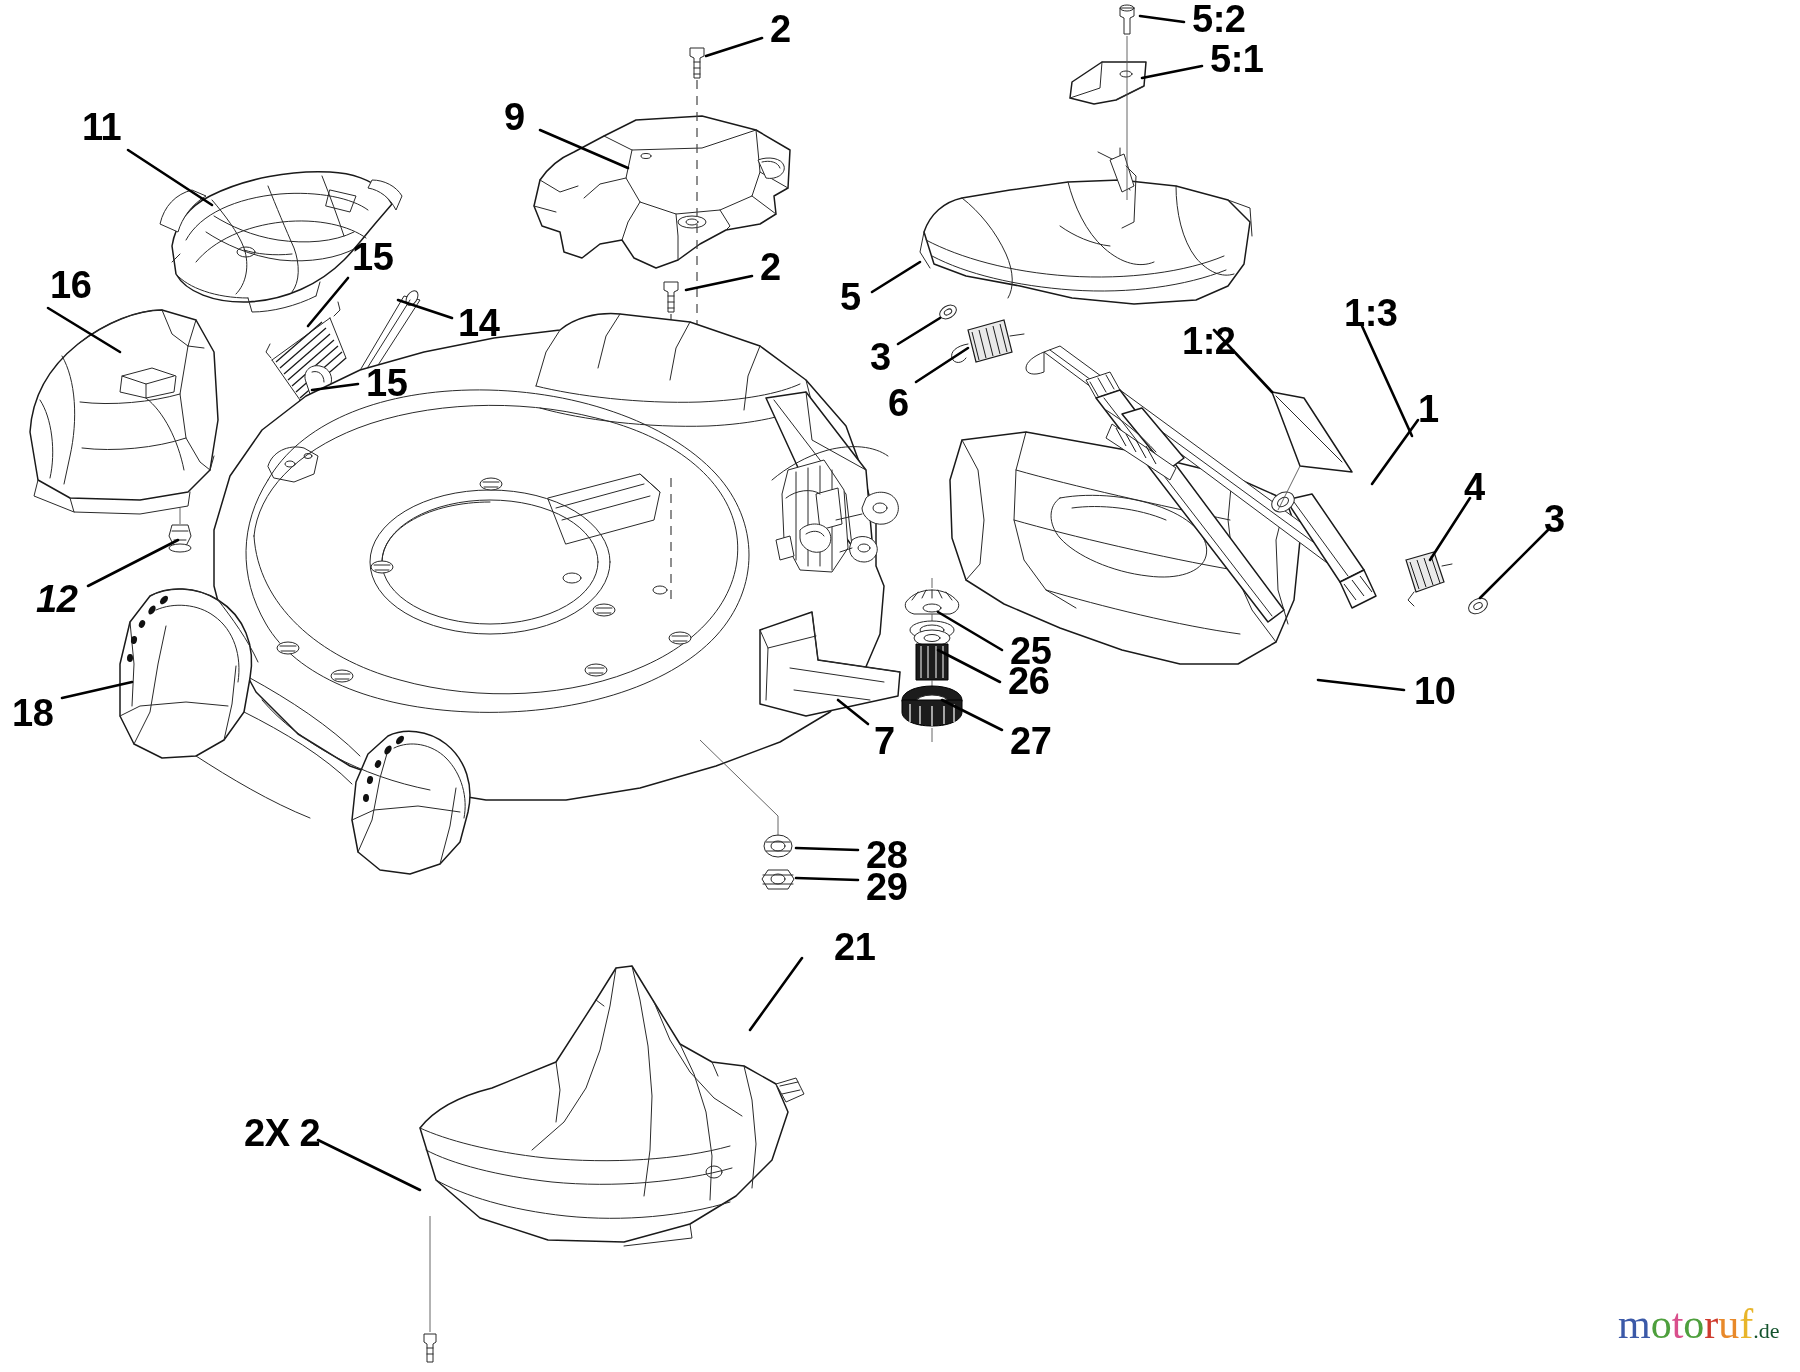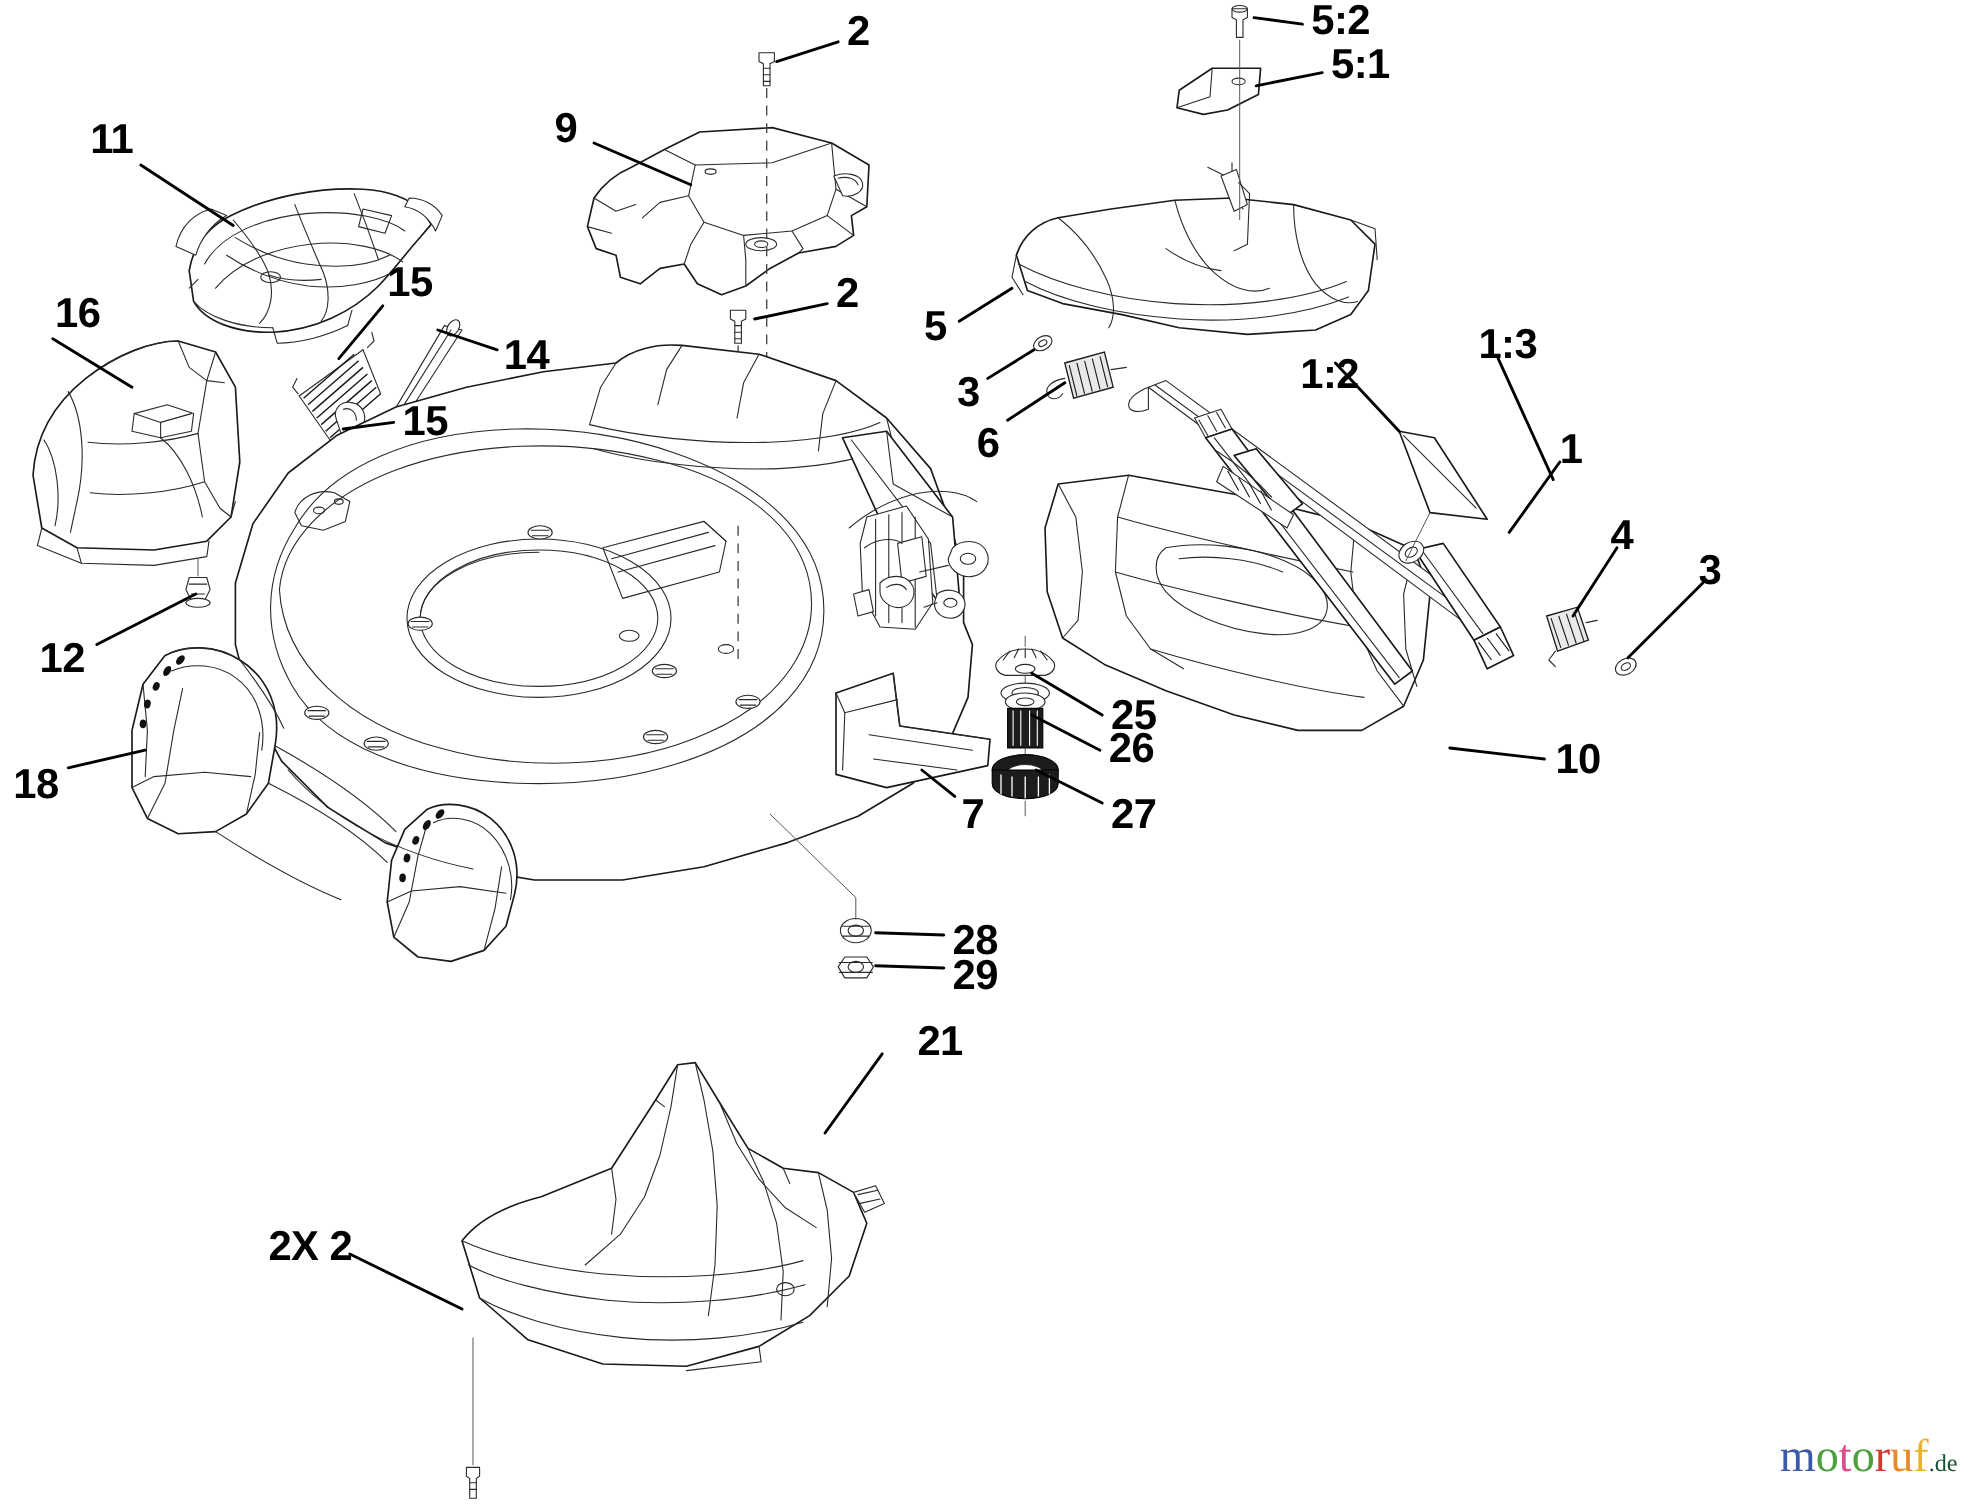--- a/index.html
+++ b/index.html
@@ -532,21 +532,21 @@
   <div class="callout" style="left:760px; top:248px;">2</div>
   <div class="callout" style="left:1192px;top:0px;">5:2</div>
   <div class="callout" style="left:1210px;top:40px;">5:1</div>
   <div class="callout" style="left:6px;   top:266px;margin-left:44px;">16</div>
   <div class="callout" style="left:352px; top:238px;">15</div>
   <div class="callout" style="left:458px; top:304px;">14</div>
   <div class="callout" style="left:366px; top:364px;">15</div>
   <div class="callout" style="left:840px; top:278px;">5</div>
   <div class="callout" style="left:870px; top:338px;">3</div>
   <div class="callout" style="left:888px; top:384px;">6</div>
-  <div class="callout" style="left:36px;  top:580px;">12</div>
+  <div class="callout" style="left:36px;  top:580px;font-style:italic;">12</div>
   <div class="callout" style="left:12px;  top:694px;">18</div>
   <div class="callout" style="left:1182px;top:298px;margin-top:24px;">1:2</div>
   <div class="callout" style="left:1344px;top:294px;">1:3</div>
   <div class="callout" style="left:1418px;top:390px;">1</div>
   <div class="callout" style="left:1464px;top:468px;">4</div>
   <div class="callout" style="left:1544px;top:500px;">3</div>
   <div class="callout" style="left:1414px;top:672px;">10</div>
   <div class="callout" style="left:1010px;top:632px;">25</div>
   <div class="callout" style="left:1008px;top:662px;">26</div>
   <div class="callout" style="left:1010px;top:722px;">27</div>

